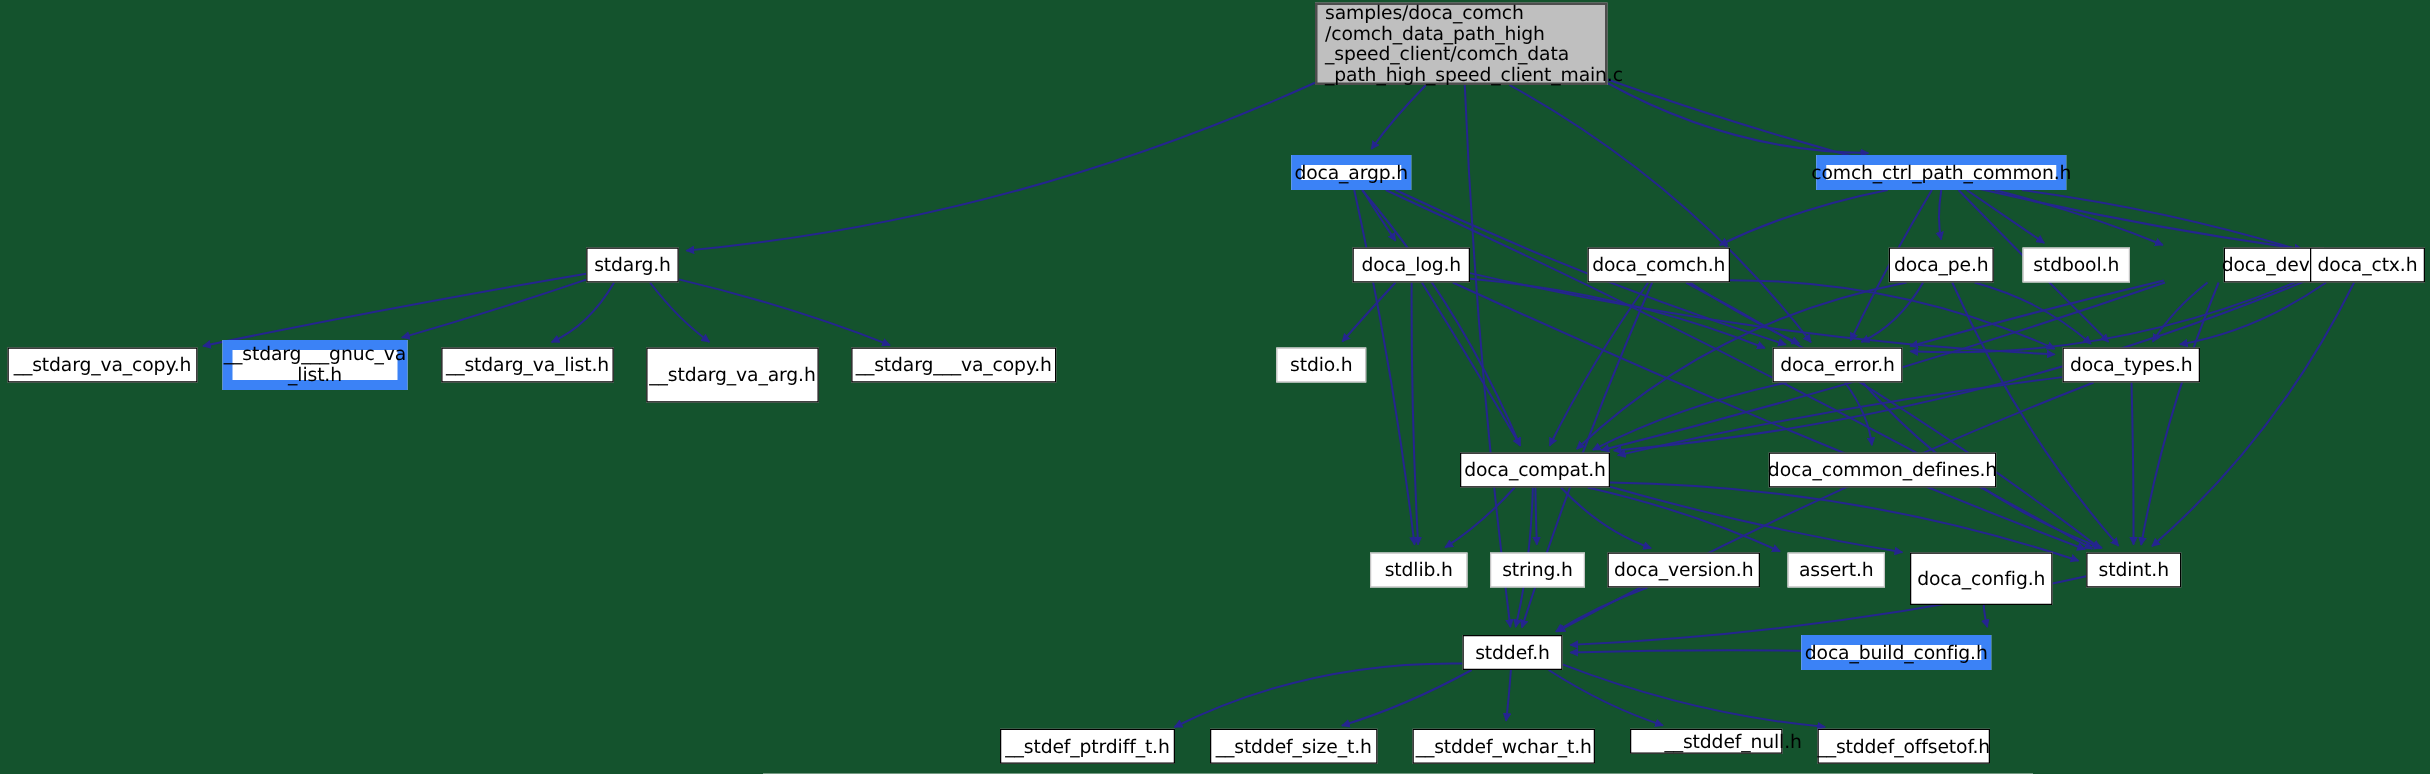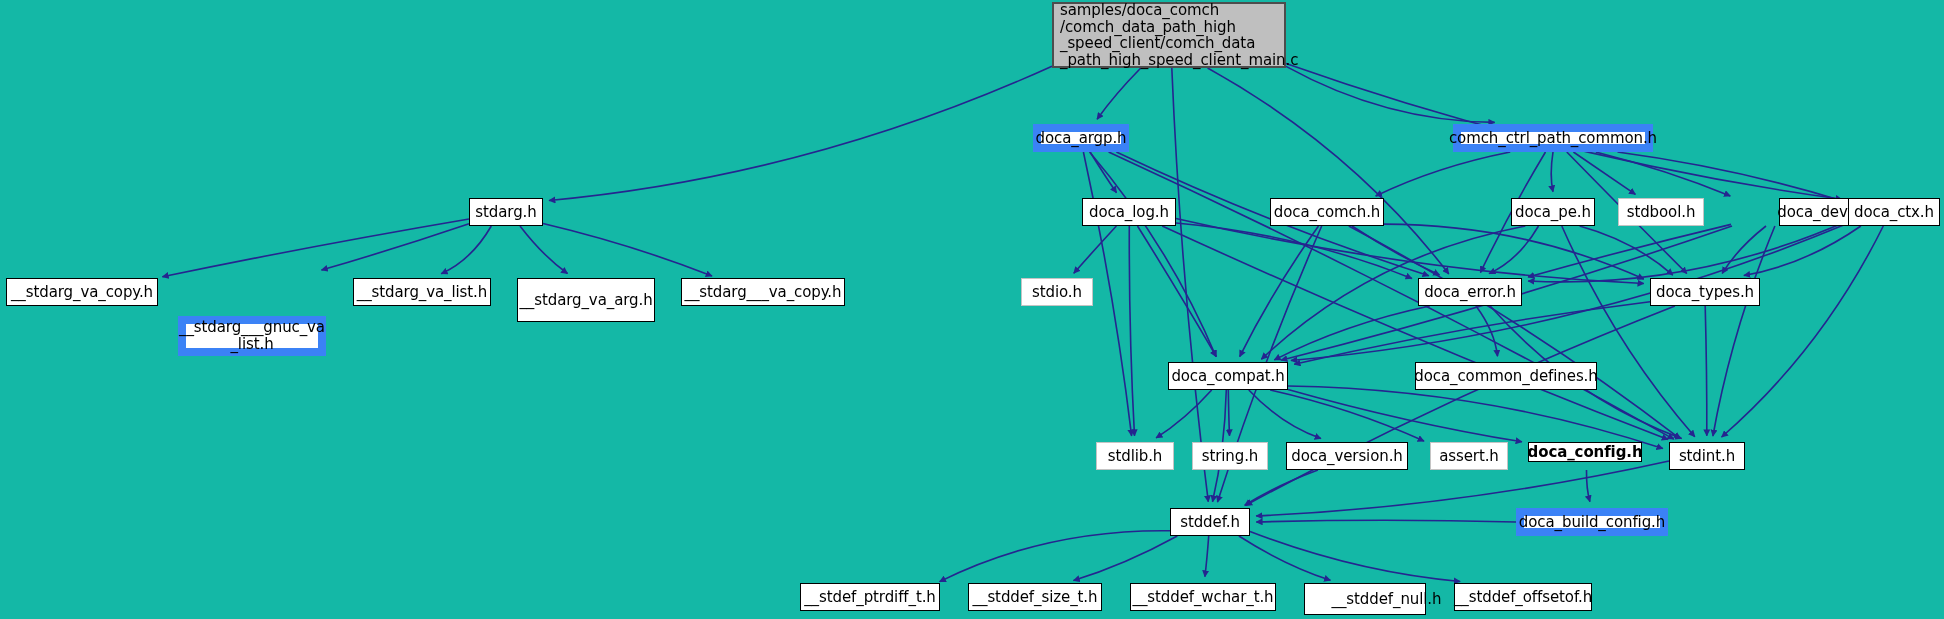--- a/index.html
+++ b/index.html
@@ -4,21 +4,21 @@
 <style>
   html, body {
     margin: 0;
     padding: 0;
     background: #ffffff;
   }
   #canvas {
     position: relative;
     width: 1944px;
     height: 619px;
-    background: #14b8a6;
+    background: #14532d;
     overflow: hidden;
     font-family: "DejaVu Sans", "Liberation Sans", sans-serif;
   }
   #edges {
     position: absolute;
     left: 0;
     top: 0;
     width: 1944px;
     height: 619px;
     pointer-events: none;
@@ -144,37 +144,37 @@
       <div class="node thick" style="left: 1033px; top: 124px; width: 96px; height: 28px;"><span class="node-label">doca_argp.h</span></div>
       <div class="node thick" style="left: 1453px; top: 124px; width: 200px; height: 28px;"><span class="node-label">comch_ctrl_path_common.h</span></div>
       <div class="node" style="left: 469px; top: 198px; width: 74px; height: 28px;"><span class="node-label">stdarg.h</span></div>
       <div class="node" style="left: 1082px; top: 198px; width: 94px; height: 28px;"><span class="node-label">doca_log.h</span></div>
       <div class="node" style="left: 1270px; top: 198px; width: 114px; height: 28px;"><span class="node-label">doca_comch.h</span></div>
       <div class="node" style="left: 1511px; top: 198px; width: 84px; height: 28px;"><span class="node-label">doca_pe.h</span></div>
       <div class="node sys" style="left: 1618px; top: 198px; width: 86px; height: 28px;"><span class="node-label">stdbool.h</span></div>
       <div class="node" style="left: 1731px; top: 198px; width: 80px; height: 28px; margin-left: 48px;"><span class="node-label">doca_dev.h</span></div>
       <div class="node" style="left: 1848px; top: 198px; width: 92px; height: 28px;"><span class="node-label">doca_ctx.h</span></div>
       <div class="node" style="left: 6px; top: 278px; width: 152px; height: 28px;"><span class="node-label">__stdarg_va_copy.h</span></div>
-      <div class="node thick" style="left: 178px; top: 272px; width: 148px; height: 40px; margin-top: 44px;"><span class="node-label">__stdarg___gnuc_va
+      <div class="node thick" style="left: 178px; top: 272px; width: 148px; height: 40px;"><span class="node-label">__stdarg___gnuc_va
 _list.h</span></div>
       <div class="node" style="left: 353px; top: 278px; width: 138px; height: 28px;"><span class="node-label">__stdarg_va_list.h</span></div>
       <div class="node" style="left: 517px; top: 278px; width: 138px; height: 44px;"><span class="node-label">__stdarg_va_arg.h</span></div>
       <div class="node" style="left: 681px; top: 278px; width: 164px; height: 28px; text-align: center;"><span class="node-label">__stdarg___va_copy.h</span></div>
       <div class="node sys" style="left: 1021px; top: 278px; width: 72px; height: 28px;"><span class="node-label">stdio.h</span></div>
       <div class="node" style="left: 1418px; top: 278px; width: 104px; height: 28px;"><span class="node-label">doca_error.h</span></div>
       <div class="node" style="left: 1650px; top: 278px; width: 110px; height: 28px;"><span class="node-label">doca_types.h</span></div>
       <div class="node" style="left: 1168px; top: 362px; width: 120px; height: 28px;"><span class="node-label">doca_compat.h</span></div>
       <div class="node" style="left: 1415px; top: 362px; width: 182px; height: 28px;"><span class="node-label">doca_common_defines.h</span></div>
       <div class="node sys" style="left: 1096px; top: 442px; width: 78px; height: 28px;"><span class="node-label">stdlib.h</span></div>
       <div class="node sys" style="left: 1192px; top: 442px; width: 76px; height: 28px;"><span class="node-label">string.h</span></div>
       <div class="node" style="left: 1286px; top: 442px; width: 122px; height: 28px;"><span class="node-label">doca_version.h</span></div>
       <div class="node sys" style="left: 1430px; top: 442px; width: 78px; height: 28px;"><span class="node-label">assert.h</span></div>
-      <div class="node" style="left: 1528px; top: 442px; width: 114px; height: 20px; font-weight: bold;"><span class="node-label">doca_config.h</span></div>
+      <div class="node" style="left: 1528px; top: 442px; width: 114px; height: 42px;"><span class="node-label">doca_config.h</span></div>
       <div class="node" style="left: 1669px; top: 442px; width: 76px; height: 28px;"><span class="node-label">stdint.h</span></div>
       <div class="node" style="left: 1170px; top: 508px; width: 80px; height: 28px;"><span class="node-label">stddef.h</span></div>
-      <div class="node thick" style="left: 1516px; top: 508px; width: 152px; height: 28px; justify-content: center;"><span class="node-label">doca_build_config.h</span></div>
+      <div class="node thick" style="left: 1441px; top: 508px; width: 152px; height: 28px; justify-content: center;"><span class="node-label">doca_build_config.h</span></div>
       <div class="node" style="left: 800px; top: 583px; width: 140px; height: 28px;"><span class="node-label">__stdef_ptrdiff_t.h</span></div>
       <div class="node" style="left: 968px; top: 583px; width: 134px; height: 28px;"><span class="node-label">__stddef_size_t.h</span></div>
       <div class="node" style="left: 1130px; top: 583px; width: 146px; height: 28px;"><span class="node-label">__stddef_wchar_t.h</span></div>
-      <div class="node" style="left: 1304px; top: 583px; width: 122px; height: 32px; padding-left: 43px;"><span class="node-label">__stddef_null.h</span></div>
+      <div class="node" style="left: 1304px; top: 583px; width: 122px; height: 20px; padding-left: 43px;"><span class="node-label">__stddef_null.h</span></div>
       <div class="node" style="left: 1454px; top: 583px; width: 138px; height: 28px;"><span class="node-label">__stddef_offsetof.h</span></div>
     </div>
 </div>
 
 </body></html>

